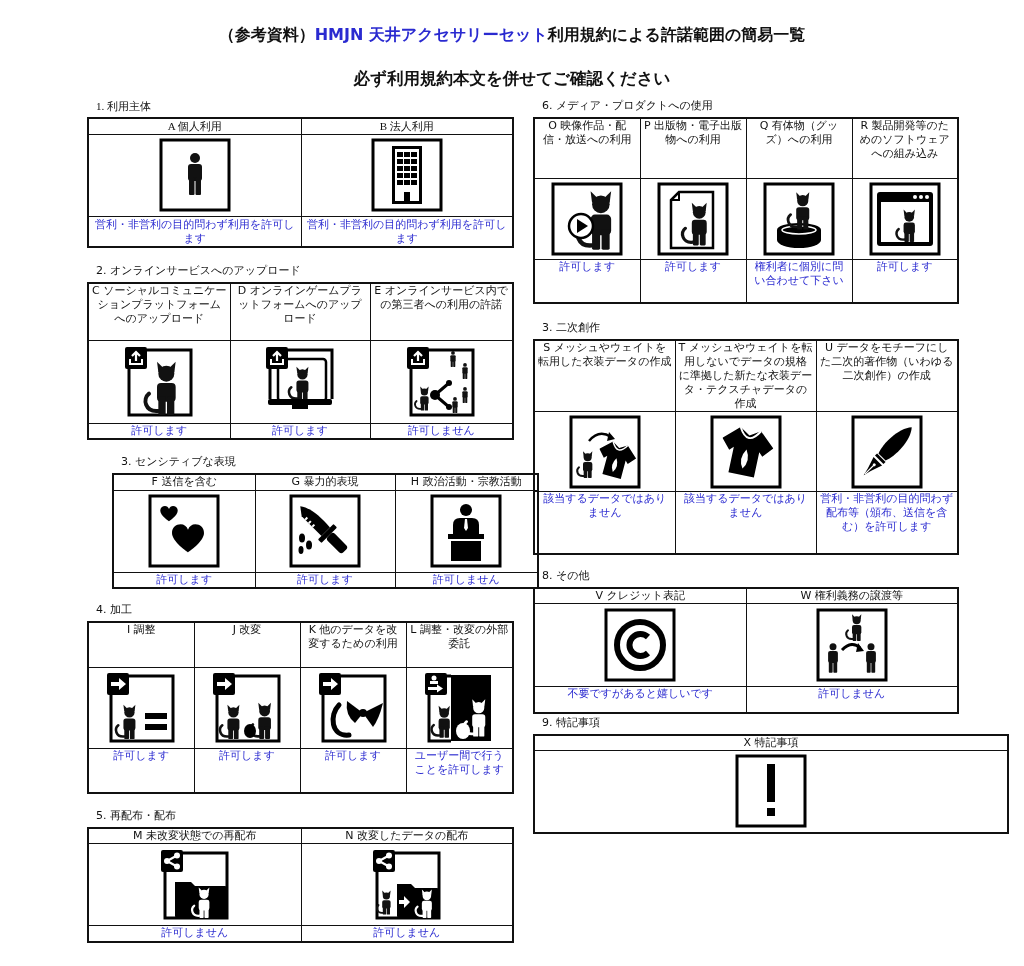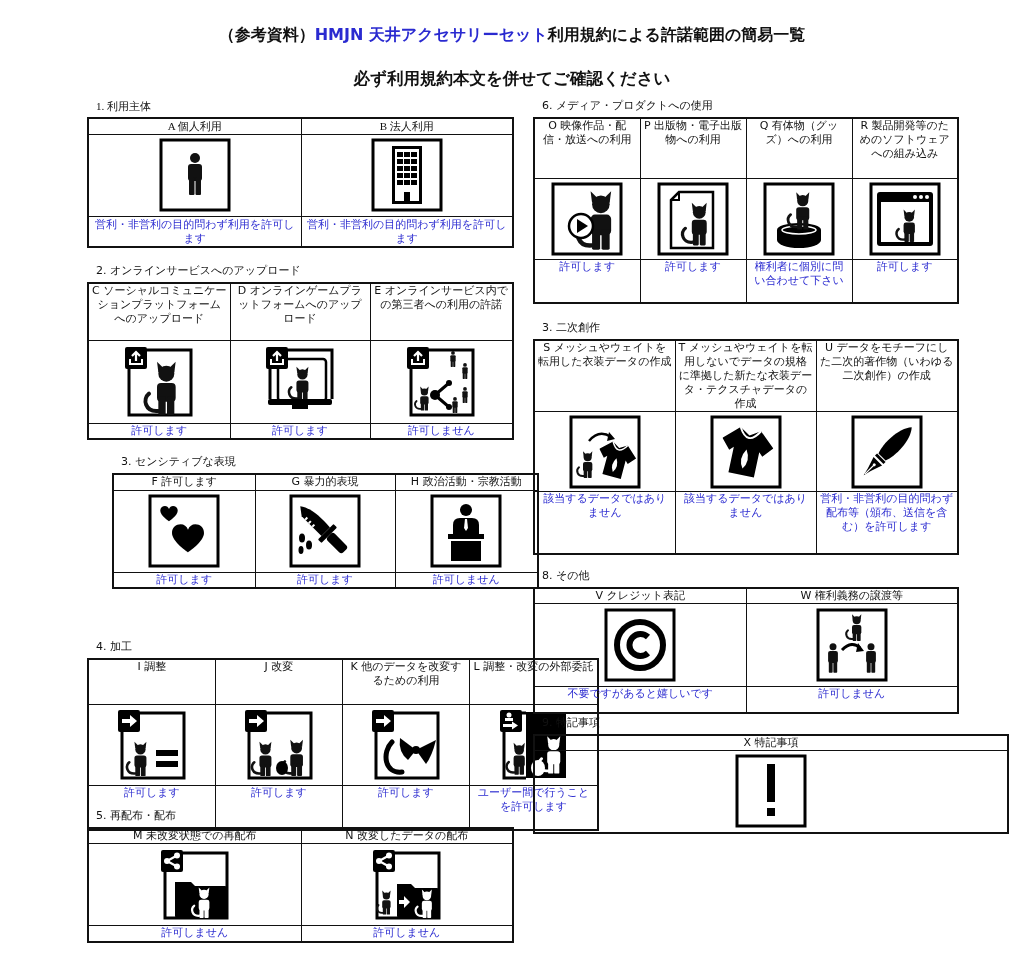--- a/index.html
+++ b/index.html
@@ -191,21 +191,21 @@
 <div class="sec" style="left:87px;top:455px;width:425px;padding-left:25px;">
   <div class="sec-label">3. センシティブな表現</div>
   <table class="grid">
     <colgroup>
         <col style="width:142px">
         <col style="width:140px">
         <col style="width:143px">
       </colgroup>
     <tbody>
         <tr style="height:16px">
-      <td>F 許可します</td>
+      <td>F 送信を含む</td>
       <td>G 暴力的表現</td>
       <td>H 政治活動・宗教活動</td>
     </tr>
     <tr class="ico" style="height:82px">
       <td>
         <svg class="ic" viewBox="0 0 72 74">
           <rect class="fr" x="2" y="2" width="68" height="70"></rect>
           <use href="#sym-heart" x="12" y="12" width="18" height="16"></use>
           <use href="#sym-heart" x="24" y="30" width="32" height="30"></use>
         </svg>
@@ -239,21 +239,21 @@
     </tr>
     <tr style="height:16px">
       <td class="st">許可します</td>
       <td class="st">許可します</td>
       <td class="st">許可しません</td>
     </tr>
   </tbody>
     </table>
 </div>
 
-<div class="sec" style="left:87px;top:603px;width:512px;margin-top:37px;">
+<div class="sec" style="left:87px;top:603px;width:425px;">
   <div class="sec-label">4. 加工</div>
   <table class="grid">
     <colgroup>
         <col style="width:106px">
         <col style="width:106px">
         <col style="width:106px">
         <col style="width:107px">
       </colgroup>
     <tbody>
         <tr style="height:45px">

